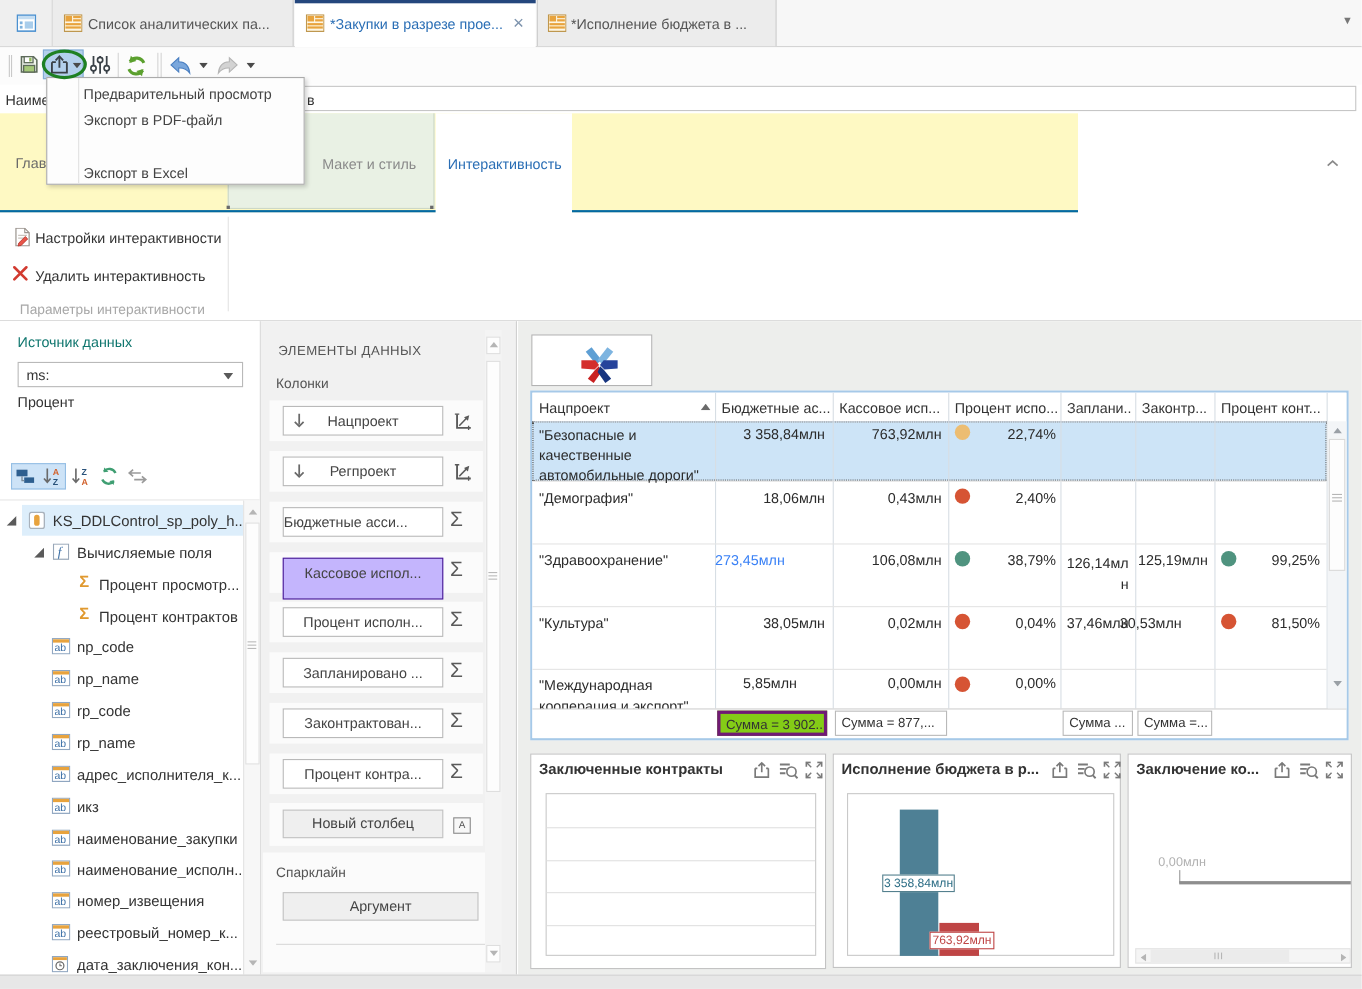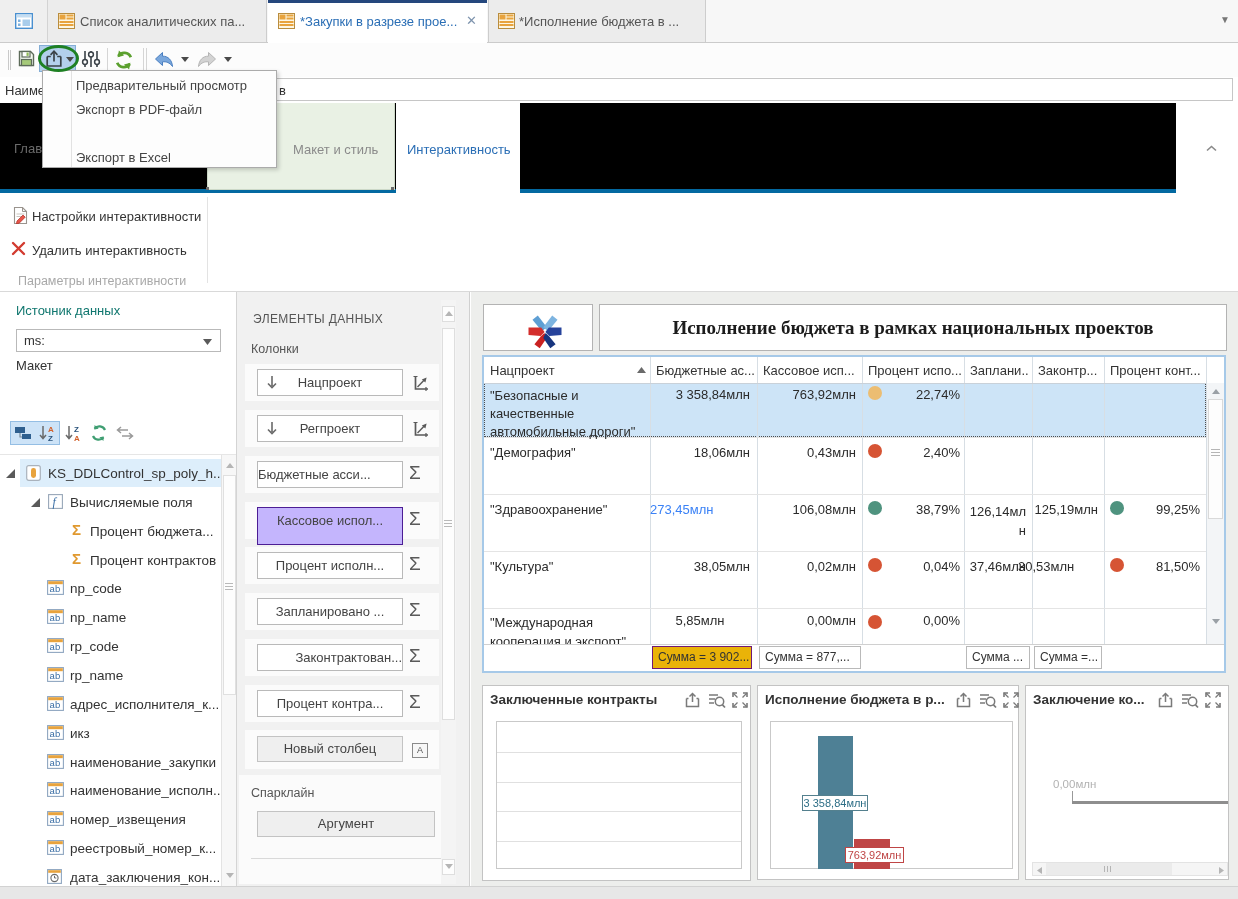--- a/index.html
+++ b/index.html
@@ -107,21 +107,21 @@
       <path d="M0,0 L8,0 L4,5 z" fill="#4a4a4a"></path>
     </svg>
 </div>
 
 <div class="a" style="left:0;top:77px;width:1238px;height:26px;background:#fff">
   <div class="a" style="left:5px;top:6px;color:#333">Наименование</div>
   <div class="a" style="left:150px;top:1px;width:1083px;height:23px;border:1px solid #c6c6c6;background:#fff"></div>
   <div class="a" style="left:279px;top:6px;color:#333">в</div>
 </div>
 
-<div class="a" style="left:0;top:103px;width:1176px;height:90px;background:#000000;border-bottom:4px solid #0369a1">
+<div class="a" style="left:0;top:103px;width:980px;height:90px;background:#fef9c3;border-bottom:2px solid #0369a1">
   <div class="a" style="left:14px;top:38px;color:#6a6a6a">Глав</div>
   <div class="a" style="left:207px;top:0;width:188px;height:87px;background:#e9f1e4;border:1px solid #ccd8c7;border-top:none"></div>
     <div class="a" style="left:206px;top:84px;width:3px;height:3px;background:#6a6a6a"></div>
     <div class="a" style="left:391px;top:84px;width:3px;height:3px;background:#6a6a6a"></div>
   <div class="a" style="left:293px;top:39px;color:#8a8a8a">Макет и стиль</div>
   <div class="a" style="left:396px;top:0;width:124px;height:91px;background:#fff"></div>
   <div class="a" style="left:407px;top:39px;color:#2a6eb5">Интерактивность</div>
   <svg class="a" style="left:1206px;top:42px" width="11" height="7" viewBox="0 0 11 7">
       <path d="M1,5.5 L5.5,1.5 L10,5.5" fill="none" stroke="#8a8a8a" stroke-width="1.6"></path>
     </svg>
@@ -175,21 +175,21 @@
 <div class="a" style="left:8px;top:210px;width:194px;height:37px;background:#fbfbfb"></div>
 <div class="a" style="left:20px;top:215px;width:146px;height:38px;background:#c4b5fd;border:1px solid #4c1d95;text-align:center;line-height:25px;color:#444">Кассовое испол...</div>
 <div class="a" style="left:172px;top:216px;color:#5a5a5a;font-size:19px">Σ</div>
 <div class="a" style="left:8px;top:255px;width:194px;height:37px;background:#fbfbfb"></div>
 <div class="a" style="left:20px;top:260px;width:146px;height:27px;background:#fff;border:1px solid #b9b9b9;text-align:center;line-height:25px;color:#444">Процент исполн...</div>
 <div class="a" style="left:172px;top:261px;color:#5a5a5a;font-size:19px">Σ</div>
 <div class="a" style="left:8px;top:301px;width:194px;height:37px;background:#fbfbfb"></div>
 <div class="a" style="left:20px;top:306px;width:146px;height:27px;background:#fff;border:1px solid #b9b9b9;text-align:center;line-height:25px;color:#444">Запланировано ...</div>
 <div class="a" style="left:172px;top:307px;color:#5a5a5a;font-size:19px">Σ</div>
 <div class="a" style="left:8px;top:347px;width:194px;height:37px;background:#fbfbfb"></div>
-<div class="a" style="left:20px;top:352px;width:146px;height:27px;background:#fff;border:1px solid #b9b9b9;text-align:right;line-height:25px;color:#444">Законтрактован...</div>
+<div class="a" style="left:20px;top:352px;width:146px;height:27px;background:#fff;border:1px solid #b9b9b9;text-align:center;line-height:25px;color:#444">Законтрактован...</div>
 <div class="a" style="left:172px;top:353px;color:#5a5a5a;font-size:19px">Σ</div>
 <div class="a" style="left:8px;top:393px;width:194px;height:37px;background:#fbfbfb"></div>
 <div class="a" style="left:20px;top:398px;width:146px;height:27px;background:#fff;border:1px solid #b9b9b9;text-align:center;line-height:25px;color:#444">Процент контра...</div>
 <div class="a" style="left:172px;top:399px;color:#5a5a5a;font-size:19px">Σ</div>
 <div class="a" style="left:8px;top:438px;width:194px;height:39px;background:#fbfbfb"></div>
 <div class="a" style="left:20px;top:444px;width:146px;height:26px;background:#efefef;border:1px solid #c3c3c3;text-align:center;line-height:24px;color:#444">Новый столбец</div>
 <div class="a" style="left:175px;top:451px;width:16px;height:15px;background:#f7f7f7;border:1px solid #8a8a8a;text-align:center;line-height:13px;color:#555;font-size:9px">A</div>
 <div class="a" style="left:2px;top:483px;width:202px;height:109px;background:#fbfbfb"></div>
 <div class="a" style="left:14px;top:494px;color:#555;font-size:12.5px">Спарклайн</div>
 <div class="a" style="left:20px;top:519px;width:178px;height:26px;background:#efefef;border:1px solid #c3c3c3;text-align:center;line-height:24px;color:#444">Аргумент</div>
@@ -212,21 +212,20 @@
   <div class="a" style="left:471px;top:0;width:767px;height:594px;background:#edeeec" id="dash">
 <div class="a" style="left:12px;top:12px;width:110px;height:47px;background:#fff;border:1px solid #b3b3b3"></div>
 <svg class="a" style="left:57px;top:21px" width="34" height="38" viewBox="0 0 34 38">
 <path d="M4.5,6.8 L9.8,2.6 L18.8,14.3 L13.9,18.3 z" fill="#5e9fd4"></path>
 <path d="M29.5,6.8 L24.2,2.6 L15.2,14.3 L20.1,18.3 z" fill="#7db4e0"></path>
 <path d="M0.5,14.6 L13.2,14.6 L16.6,18.9 L12.6,22.9 L0.5,21.9 z" fill="#d42e2c"></path>
 <path d="M12.9,23.3 L16.4,19.9 L18.7,25.1 L11.7,35.2 L6.4,31.3 z" fill="#c92121"></path>
 <path d="M33.5,14.6 L20.8,14.6 L17.4,18.9 L21.4,22.9 L33.5,21.9 z" fill="#26439b"></path>
 <path d="M21.1,23.3 L17.6,19.9 L15.3,25.1 L22.3,35.2 L27.6,31.3 z" fill="#17357f"></path>
 </svg>
-<div class="a" style="left:128px;top:12px;width:628px;height:47px;background:#fff;border:1px solid #b3b3b3;text-align:center;line-height:45px;font-family:'Liberation Serif',serif;font-weight:bold;font-size:19px;color:#1c1c1c">Исполнение бюджета в рамках национальных проектов</div>
 <div class="a" style="left:11px;top:63px;width:744px;height:318px;border:2px solid #a6c9e8;background:#fff">
         <div class="a" style="left:0;top:0;width:740px;height:314px;background:#fff"></div>
 <div class="a" style="left:0;top:26px;width:722px;height:54px;background:#cde4f7;outline:1px dotted #4d4d4d;outline-offset:-1px"></div>
 <div class="a" style="left:166px;top:0;width:1px;height:287px;background:#d7dee4"></div>
 <div class="a" style="left:273px;top:0;width:1px;height:287px;background:#d7dee4"></div>
 <div class="a" style="left:378px;top:0;width:1px;height:287px;background:#d7dee4"></div>
 <div class="a" style="left:480px;top:0;width:1px;height:287px;background:#d7dee4"></div>
 <div class="a" style="left:548px;top:0;width:1px;height:287px;background:#d7dee4"></div>
 <div class="a" style="left:620px;top:0;width:1px;height:287px;background:#d7dee4"></div>
 <div class="a" style="left:722px;top:0;width:1px;height:287px;background:#d7dee4"></div>
@@ -272,21 +271,21 @@
 <div class="a" style="left:396px;top:202px;width:80px;text-align:right;color:#2b2b2b">0,04%</div>
 <div class="a" style="left:462px;top:202px;width:80px;text-align:right;color:#2b2b2b">37,46млн</div>
 <div class="a" style="left:534px;top:202px;width:80px;color:#2b2b2b">30,53млн</div>
 <div class="a" style="left:626px;top:201px;width:14px;height:14px;border-radius:50%;background:#d65434"></div>
 <div class="a" style="left:636px;top:202px;width:80px;text-align:right;color:#2b2b2b">81,50%</div>
 <div class="a" style="left:6px;top:256px;width:165px;height:31px;overflow:hidden;line-height:19px;color:#2b2b2b">"Международная<br>кооперация и экспорт"</div>
 <div class="a" style="left:166px;top:256px;width:100px;text-align:center;color:#2b2b2b">5,85млн</div>
 <div class="a" style="left:272px;top:256px;width:100px;text-align:right;color:#2b2b2b">0,00млн</div>
 <div class="a" style="left:384px;top:258px;width:14px;height:14px;border-radius:50%;background:#d65434"></div>
 <div class="a" style="left:396px;top:256px;width:80px;text-align:right;color:#2b2b2b">0,00%</div>
-<div class="a ell" style="left:168px;top:289px;width:100px;height:23px;background:#eab308;border:1px solid #701a75;line-height:21px;padding-left:5px;font-size:12px;color:#333">Сумма = 3 902...</div>
+<div class="a ell" style="left:168px;top:289px;width:100px;height:23px;background:#84cc16;border:3px solid #701a75;line-height:21px;padding-left:5px;font-size:12px;color:#333">Сумма = 3 902...</div>
 <div class="a ell" style="left:275px;top:289px;width:102px;height:23px;background:#fff;border:1px solid #b9b9b9;line-height:21px;padding-left:5px;font-size:12px;color:#333">Сумма = 877,...</div>
 <div class="a ell" style="left:482px;top:289px;width:64px;height:23px;background:#fff;border:1px solid #b9b9b9;line-height:21px;padding-left:5px;font-size:12px;color:#333">Сумма ...</div>
 <div class="a ell" style="left:550px;top:289px;width:68px;height:23px;background:#fff;border:1px solid #b9b9b9;line-height:21px;padding-left:5px;font-size:12px;color:#333">Сумма =...</div>
 <div class="a" style="left:723px;top:26px;width:17px;height:261px;background:#f3f5f7">
 <svg class="a" style="left:5px;top:6px" width="8" height="5" viewBox="0 0 8 5">
             <path d="M4,0 L8,5 L0,5 z" fill="#9aa0a6"></path>
           </svg>
 <div class="a" style="left:1px;top:16px;width:15px;height:120px;background:#fdfdfd;border:1px solid #d9d9d9"></div>
 <div class="a" style="left:4px;top:66px;width:9px;height:1px;background:#b5b5b5"></div>
 <div class="a" style="left:4px;top:69px;width:9px;height:1px;background:#b5b5b5"></div>
@@ -373,21 +372,21 @@
       </div>
     </div>
   <div class="a" style="left:0;top:0;width:236px;height:594px;background:#fff" id="leftpanel">
 <div class="a" style="left:16px;top:11px;color:#0f766e">Источник данных</div>
 <div class="a" style="left:16px;top:37px;width:205px;height:23px;border:1px solid #b9b9b9;background:#fff">
         <div class="a" style="left:7px;top:3px;color:#333">ms:</div>
         <svg class="a" style="left:186px;top:9px" width="9" height="6" viewBox="0 0 9 6">
           <path d="M0,0 L9,0 L4.5,6 z" fill="#5a5a5a"></path>
         </svg>
       </div>
-<div class="a" style="left:16px;top:66px;color:#333">Макет</div>
+<div class="a" style="left:16px;top:66px;color:#333">Процент</div>
 <div class="a" style="left:10px;top:129px;width:50px;height:24px;background:#cde3f7;border:1px solid #94bee4"></div>
 <svg class="a" style="left:14px;top:133px" width="18" height="16" viewBox="0 0 18 16">
 <rect x="1" y="2" width="10" height="6" fill="#2e5f8f"></rect>
         <rect x="8" y="9" width="9" height="5" fill="#2e5f8f"></rect>
         <path d="M6,8 v4 h2" fill="none" stroke="#7a8a99" stroke-width="1.2"></path>
       </svg>
 <svg class="a" style="left:38px;top:132px" width="18" height="18" viewBox="0 0 18 18">
 <path d="M5,2 v12 M2,11 L5,14.5 L8,11" fill="none" stroke="#6a6a6a" stroke-width="1.5"></path>
 <text x="10" y="8" font-size="8" font-weight="bold" fill="#d2622d" font-family="Liberation Sans">A</text>
 <text x="10" y="17" font-size="8" font-weight="bold" fill="#29527a" font-family="Liberation Sans">Z</text>
@@ -419,21 +418,21 @@
 <div class="a ell" style="left:48px;top:174px;width:172px;color:#333;font-size:13.5px">KS_DDLControl_sp_poly_h...</div>
 <svg class="a" style="left:31px;top:206px" width="9" height="9" viewBox="0 0 9 9">
         <path d="M9,0 L9,9 L0,9 z" fill="#5a5a5a"></path>
       </svg>
 <svg class="a" style="left:48px;top:202px" width="15" height="15" viewBox="0 0 15 15">
         <rect x="0.6" y="0.6" width="13.8" height="13.8" fill="#fff" stroke="#98a7b8" stroke-width="1.1"></rect>
         <text x="4.5" y="11.5" font-size="12" font-style="italic" fill="#3a6ea5" font-family="Liberation Serif">f</text>
       </svg>
 <div class="a ell" style="left:70px;top:203px;width:150px;color:#333;font-size:13.5px">Вычисляемые поля</div>
 <div class="a" style="left:72px;top:229px;color:#e0992f;font-size:15px;font-weight:bold">Σ</div>
-<div class="a ell" style="left:90px;top:232px;width:131px;color:#333;font-size:13.5px">Процент бюджета...</div>
+<div class="a ell" style="left:90px;top:232px;width:131px;color:#333;font-size:13.5px">Процент просмотр...</div>
 <div class="a" style="left:72px;top:258px;color:#e0992f;font-size:15px;font-weight:bold">Σ</div>
 <div class="a ell" style="left:90px;top:261px;width:131px;color:#333;font-size:13.5px">Процент контрактов</div>
 <svg class="a" style="left:47px;top:288px" width="17" height="15" viewBox="0 0 17 15">
         <rect x="0.6" y="0.6" width="15.8" height="13.8" fill="#fff" stroke="#8fa6c0" stroke-width="1.1"></rect>
         <rect x="1.2" y="1.2" width="14.6" height="3" fill="#e8a33d"></rect>
         <text x="2.6" y="12" font-size="9.5" fill="#3a6ea5" font-family="Liberation Sans">ab</text>
       </svg>
 <div class="a ell" style="left:70px;top:289px;width:151px;color:#333;font-size:13.5px">np_code</div>
 <svg class="a" style="left:47px;top:317px" width="17" height="15" viewBox="0 0 17 15">
         <rect x="0.6" y="0.6" width="15.8" height="13.8" fill="#fff" stroke="#8fa6c0" stroke-width="1.1"></rect>

